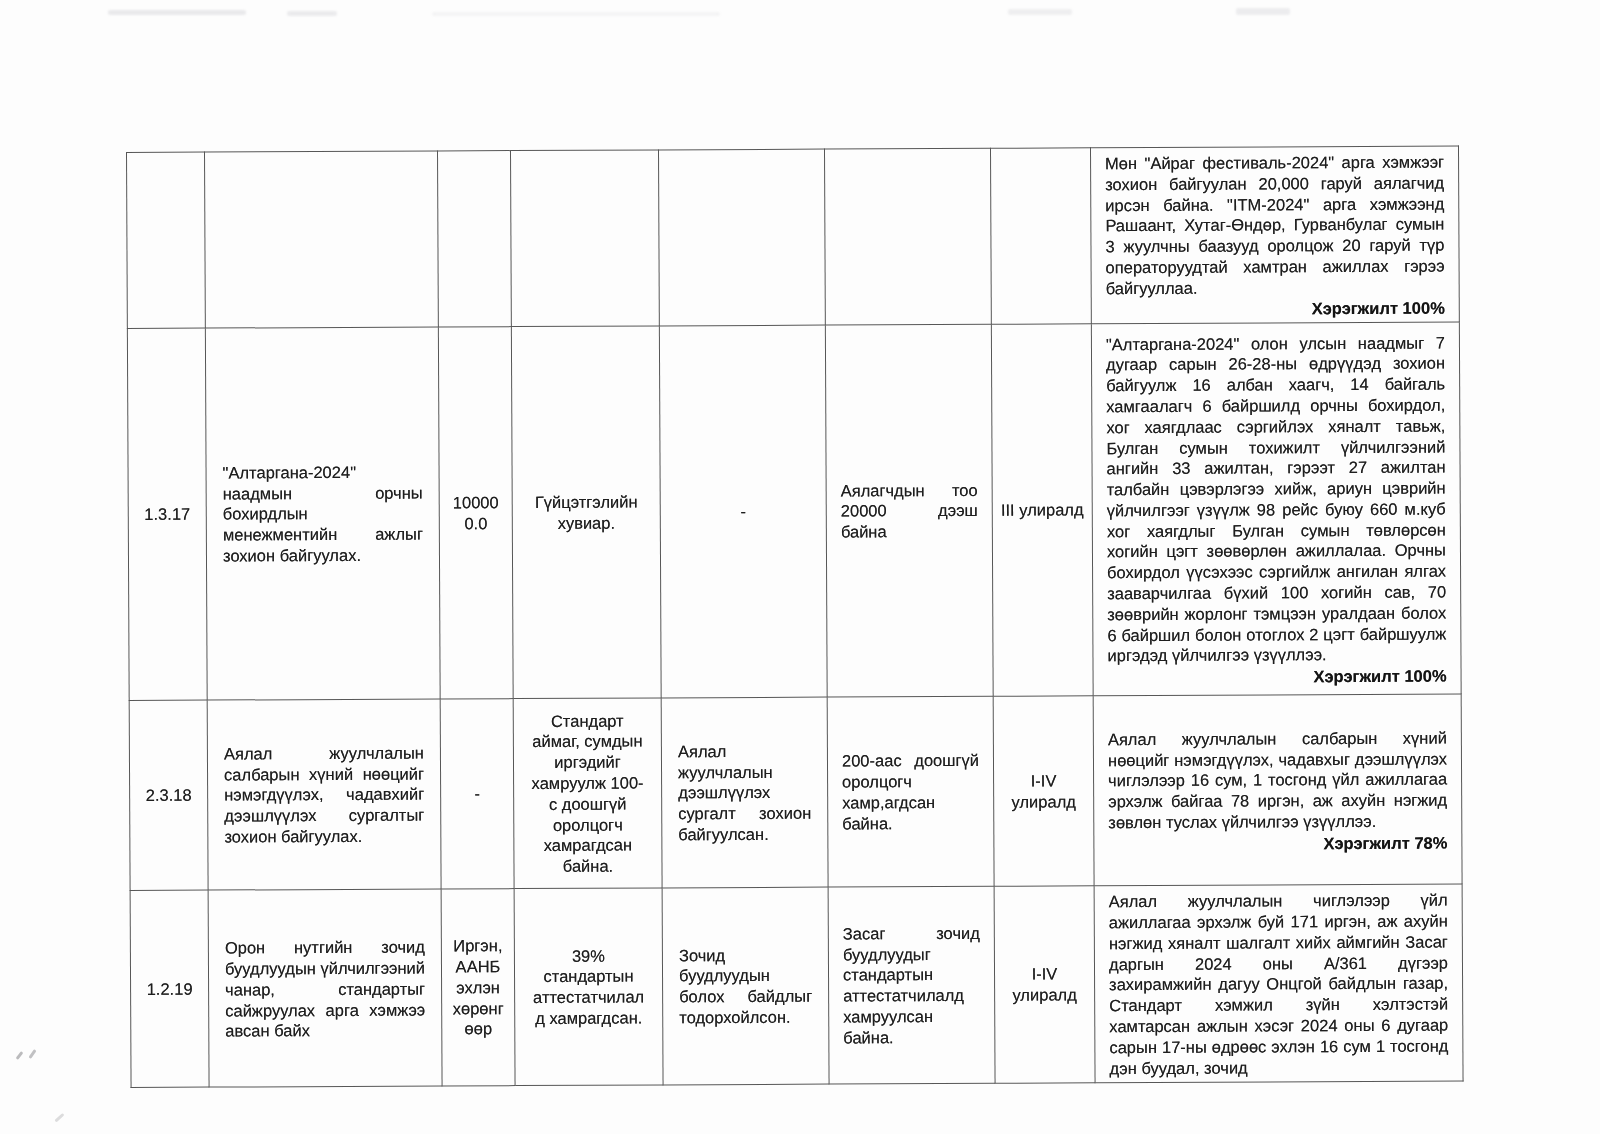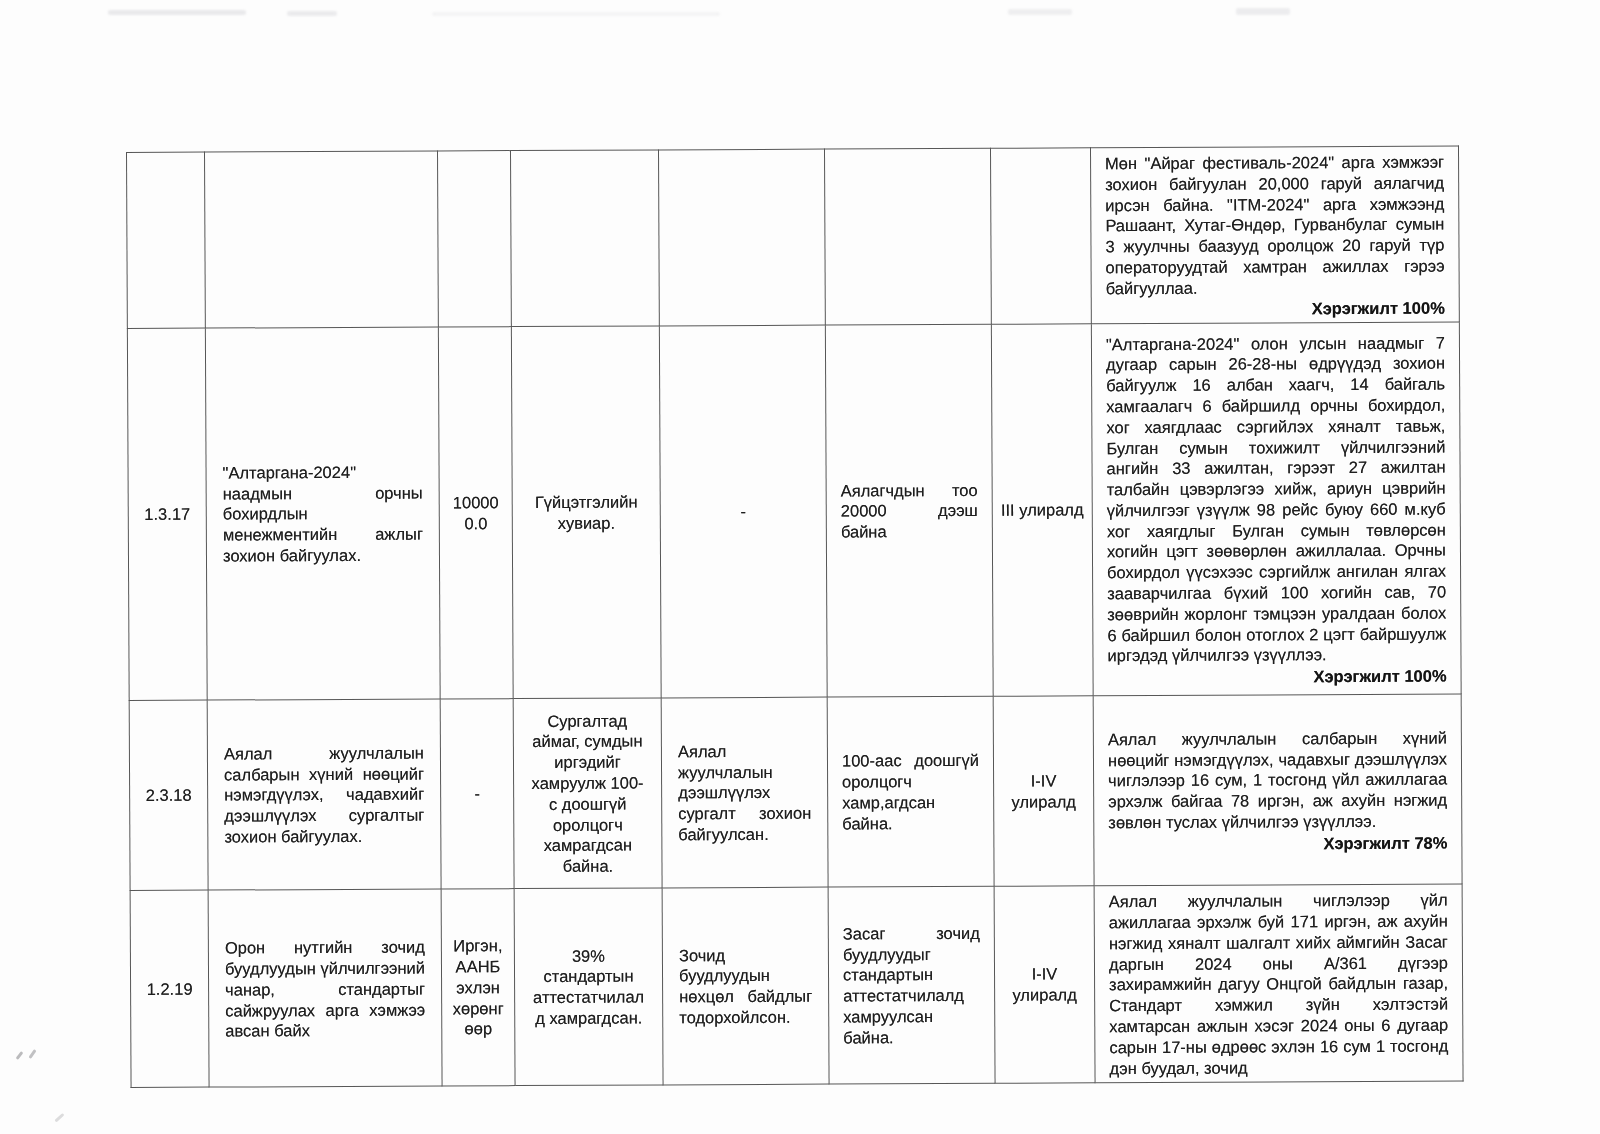--- a/index.html
+++ b/index.html
@@ -137,36 +137,36 @@
         <td class="c-res">
           <div class="rtext">"Алтаргана-2024" олон улсын наадмыг 7 дугаар сарын 26-28-ны өдрүүдэд зохион байгуулж 16 албан хаагч, 14 байгаль хамгаалагч 6 байршилд орчны бохирдол, хог хаягдлаас сэргийлэх хяналт тавьж, Булган сумын тохижилт үйлчилгээний ангийн 33 ажилтан, гэрээт 27 ажилтан талбайн цэвэрлэгээ хийж, ариун цэврийн үйлчилгээг үзүүлж 98 рейс буюу 660 м.куб хог хаягдлыг Булган сумын төвлөрсөн хогийн цэгт зөөвөрлөн ажиллалаа. Орчны бохирдол үүсэхээс сэргийлж ангилан ялгах зааварчилгаа бүхий 100 хогийн сав, 70 зөөврийн жорлонг тэмцээн уралдаан болох 6 байршил болон отоглох 2 цэгт байршуулж иргэдэд үйлчилгээ үзүүллээ.</div>
           <div class="rstatus">Хэрэгжилт 100%</div>
         </td>
       </tr>
 
       <tr class="r2">
         <td class="c-id">2.3.18</td>
         <td class="c-act">Аялал жуулчлалын салбарын хүний нөөцийг нэмэгдүүлэх, чадавхийг дээшлүүлэх сургалтыг зохион байгуулах.</td>
         <td class="c-bud">-</td>
-        <td class="c-ind">Сургалтад аймаг, сумдын иргэдийг хамруулж 100-с доошгүй оролцогч хамрагдсан байна.</td>
+        <td class="c-ind">Стандарт аймаг, сумдын иргэдийг хамруулж 100-с доошгүй оролцогч хамрагдсан байна.</td>
         <td class="c-crit">Аялал жуулчлалын дээшлүүлэх сургалт зохион байгуулсан.</td>
-        <td class="c-tgt">100-аас доошгүй оролцогч хамр,агдсан байна.</td>
+        <td class="c-tgt">200-аас доошгүй оролцогч хамр,агдсан байна.</td>
         <td class="c-qtr">I-IV улиралд</td>
         <td class="c-res">
           <div class="rtext">Аялал жуулчлалын салбарын хүний нөөцийг нэмэгдүүлэх, чадавхыг дээшлүүлэх чиглэлээр 16 сум, 1 тосгонд үйл ажиллагаа эрхэлж байгаа 78 иргэн, аж ахуйн нэгжид зөвлөн туслах үйлчилгээ үзүүллээ.</div>
           <div class="rstatus">Хэрэгжилт 78%</div>
         </td>
       </tr>
 
       <tr class="r3">
         <td class="c-id">1.2.19</td>
         <td class="c-act v-top">Орон нутгийн зочид буудлуудын үйлчилгээний чанар, стандартыг сайжруулах арга хэмжээ авсан байх</td>
         <td class="c-bud">Иргэн, ААНБ эхлэн хөрөнгөөр</td>
         <td class="c-ind">39% стандартын аттестатчилалд хамрагдсан.</td>
-        <td class="c-crit">Зочид буудлуудын нөхцөл байдлыг тодорхойлсон.</td>
+        <td class="c-crit">Зочид буудлуудын болох байдлыг тодорхойлсон.</td>
         <td class="c-tgt">Засаг зочид буудлуудыг стандартын аттестатчилалд хамруулсан байна.</td>
         <td class="c-qtr">I-IV улиралд</td>
         <td class="c-res">
           <div class="rtext">Аялал жуулчлалын чиглэлээр үйл ажиллагаа эрхэлж буй 171 иргэн, аж ахуйн нэгжид хяналт шалгалт хийх аймгийн Засаг даргын 2024 оны А/361 дүгээр захирамжийн дагуу Онцгой байдлын газар, Стандарт хэмжил зүйн хэлтэстэй хамтарсан ажлын хэсэг 2024 оны 6 дугаар сарын 17-ны өдрөөс эхлэн 16 сум 1 тосгонд дэн буудал, зочид</div>
           <div class="rstatus"></div>
         </td>
       </tr>
 
     </tbody>
   </table>

